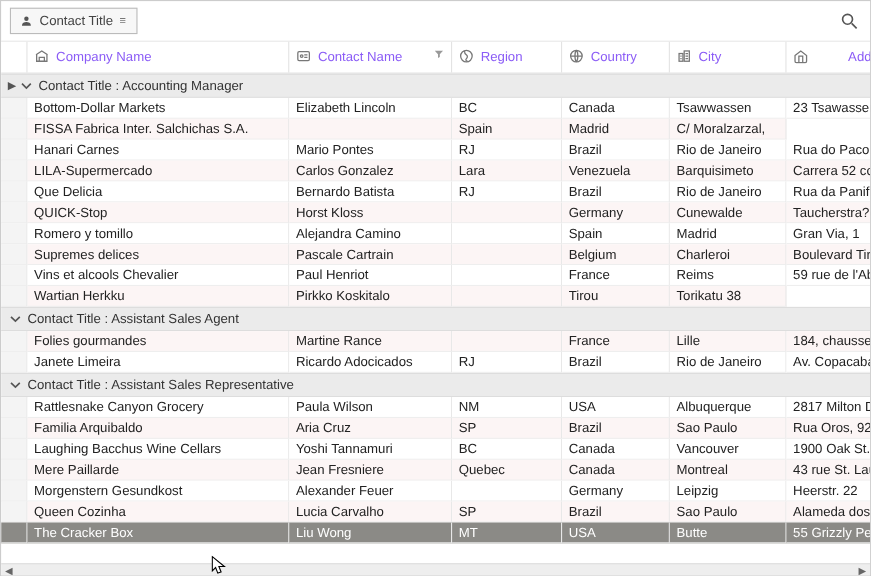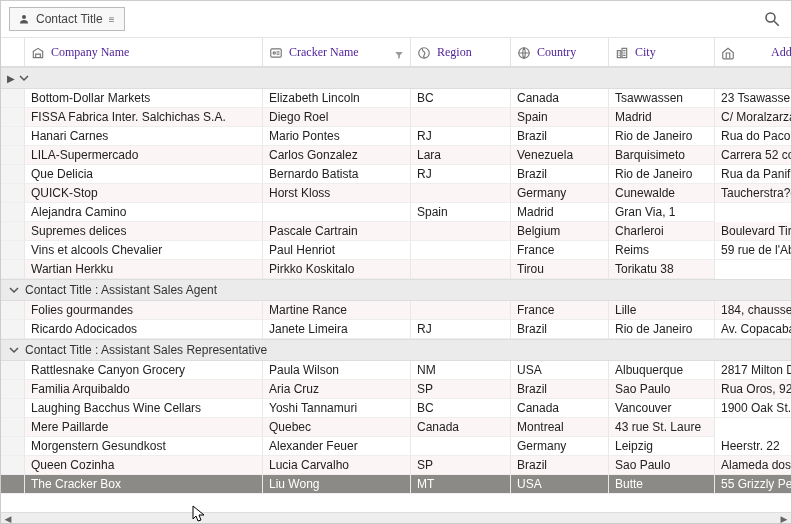--- a/index.html
+++ b/index.html
@@ -37,28 +37,27 @@
   .search-icon svg { display:block; }
 
   .headers {
     display: grid;
     grid-template-columns: 24px 238px 148px 100px 98px 106px 78px;
     background: #fff;
     border-bottom: 1px solid #ddd;
   }
   .headers .hcell {
     display: flex;
-    align-items: flex-end;
+    align-items: flex-start;
     gap: 6px;
     padding: 6px 6px;
     border-right: 1px solid #e3e3e3;
-    color: #4c1d95;
+    color: #8b5cf6;
     font-size: 12px;
     min-height: 28px;
-    font-family: Liberation Serif, serif;
   }
   .headers .hcell:last-child { border-right: none; gap: 36px; }
   .headers .hcell svg { display:block; flex-shrink:0; }
   .headers .filter { margin-left:auto; }
 
   .grid-body {
     height: calc(524px - 1px - 36px - 30px - 12px);
     overflow: hidden;
   }
   .group-row {
@@ -152,21 +151,21 @@
         <path d="M3 10l9-6 9 6M4 10v10h16V10M8 20v-6h8v6"></path>
       </svg>
     <span>Company Name</span>
   </div>
   <div class="hcell">
     <svg width="14" height="14" viewBox="0 0 24 24" fill="none" stroke="#777" stroke-width="2">
         <rect x="3" y="5" width="18" height="14" rx="2"></rect>
         <circle cx="9" cy="12" r="2"></circle>
         <path d="M13 10h5M13 14h5"></path>
       </svg>
-    <span>Cracker Name</span>
+    <span>Contact Name</span>
     <span class="filter">
       <svg width="10" height="10" viewBox="0 0 24 24" fill="#999">
           <path d="M3 5h18l-7 8v6l-4 2v-8z"></path>
         </svg>
     </span>
   </div>
   <div class="hcell">
     <svg width="14" height="14" viewBox="0 0 24 24" fill="none" stroke="#777" stroke-width="2">
         <circle cx="12" cy="12" r="9"></circle>
         <path d="M9 4c0 3 1 5 3 6s2 4 0 6 0 4 2 4"></path>
@@ -198,34 +197,34 @@
 </div>
 
 <div class="grid-body" id="grid-body">
     <div class="group-row first">
       <span class="pointer">▶</span>
       <span class="expander">
         <svg width="10" height="10" viewBox="0 0 10 10">
           <path d="M1 3l4 4 4-4" fill="none" stroke="#555" stroke-width="1.5"></path>
         </svg>
       </span>
+      <span>Contact Title : Accounting Manager</span>
     </div>
     <div class="data-row">
       <div class="cell"></div>
       <div class="cell v">Bottom-Dollar Markets</div>
       <div class="cell v">Elizabeth Lincoln</div>
       <div class="cell v">BC</div>
       <div class="cell v">Canada</div>
       <div class="cell v">Tsawwassen</div>
       <div class="cell v">23 Tsawassen Bl</div>
     </div>
     <div class="data-row">
       <div class="cell"></div>
       <div class="cell v">FISSA Fabrica Inter. Salchichas S.A.</div>
-      <div class="cell v">Diego Roel</div>
       <div class="cell v"></div>
       <div class="cell v">Spain</div>
       <div class="cell v">Madrid</div>
       <div class="cell v">C/ Moralzarzal, </div>
     </div>
     <div class="data-row">
       <div class="cell"></div>
       <div class="cell v">Hanari Carnes</div>
       <div class="cell v">Mario Pontes</div>
       <div class="cell v">RJ</div>
@@ -255,20 +254,21 @@
       <div class="cell"></div>
       <div class="cell v">QUICK-Stop</div>
       <div class="cell v">Horst Kloss</div>
       <div class="cell v"></div>
       <div class="cell v">Germany</div>
       <div class="cell v">Cunewalde</div>
       <div class="cell v">Taucherstra?e 1</div>
     </div>
     <div class="data-row">
       <div class="cell"></div>
+      <div class="cell v">Romero y tomillo</div>
       <div class="cell v">Alejandra Camino</div>
       <div class="cell v"></div>
       <div class="cell v">Spain</div>
       <div class="cell v">Madrid</div>
       <div class="cell v">Gran Via, 1</div>
     </div>
     <div class="data-row">
       <div class="cell"></div>
       <div class="cell v">Supremes delices</div>
       <div class="cell v">Pascale Cartrain</div>
@@ -306,22 +306,22 @@
       <div class="cell"></div>
       <div class="cell v">Folies gourmandes</div>
       <div class="cell v">Martine Rance</div>
       <div class="cell v"></div>
       <div class="cell v">France</div>
       <div class="cell v">Lille</div>
       <div class="cell v">184, chaussee d</div>
     </div>
     <div class="data-row">
       <div class="cell"></div>
+      <div class="cell v">Janete Limeira</div>
       <div class="cell v">Ricardo Adocicados</div>
-      <div class="cell v">Janete Limeira</div>
       <div class="cell v">RJ</div>
       <div class="cell v">Brazil</div>
       <div class="cell v">Rio de Janeiro</div>
       <div class="cell v">Av. Copacabana</div>
     </div>
     <div class="group-row">
       <span class="expander">
         <svg width="10" height="10" viewBox="0 0 10 10">
           <path d="M1 3l4 4 4-4" fill="none" stroke="#555" stroke-width="1.5"></path>
         </svg>
@@ -351,20 +351,21 @@
       <div class="cell v">Laughing Bacchus Wine Cellars</div>
       <div class="cell v">Yoshi Tannamuri</div>
       <div class="cell v">BC</div>
       <div class="cell v">Canada</div>
       <div class="cell v">Vancouver</div>
       <div class="cell v">1900 Oak St.</div>
     </div>
     <div class="data-row">
       <div class="cell"></div>
       <div class="cell v">Mere Paillarde</div>
+      <div class="cell v">Jean Fresniere</div>
       <div class="cell v">Quebec</div>
       <div class="cell v">Canada</div>
       <div class="cell v">Montreal</div>
       <div class="cell v">43 rue St. Laure</div>
     </div>
     <div class="data-row">
       <div class="cell"></div>
       <div class="cell v">Morgenstern Gesundkost</div>
       <div class="cell v">Alexander Feuer</div>
       <div class="cell v"></div>

